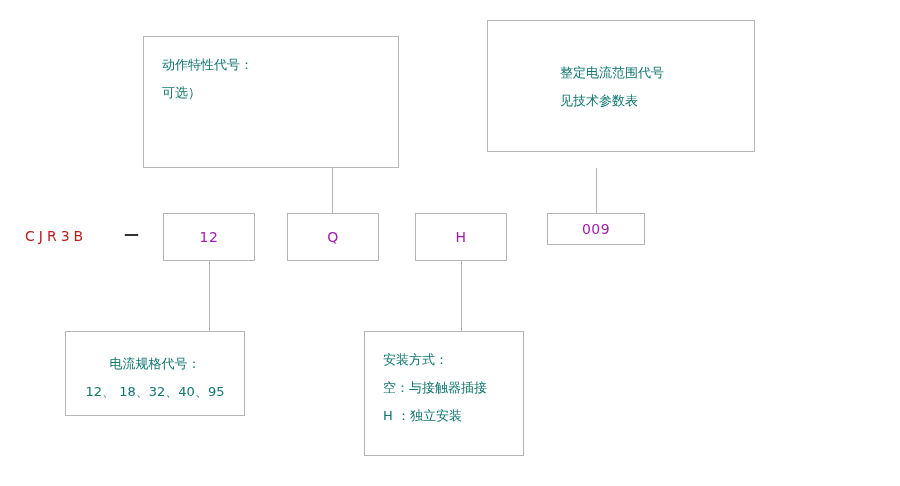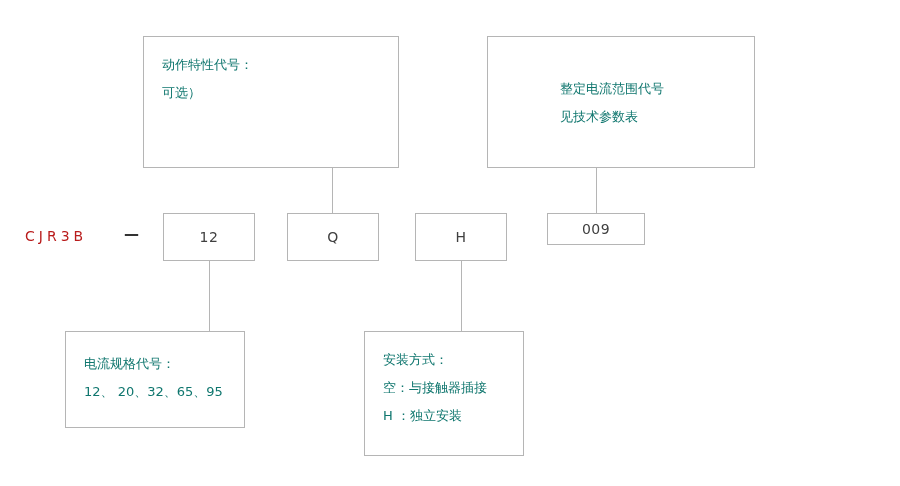--- a/index.html
+++ b/index.html
@@ -33,21 +33,21 @@
     color: #0f766e;
     white-space: nowrap;
   }
   .code-box {
     display: flex;
     align-items: center;
     justify-content: center;
   }
   .code-text {
     font-size: 14px;
-    color: #404040;
+    color: #a21caf;
     letter-spacing: 0.5px;
   }
   .connector {
     position: absolute;
     background: #b5b5b5;
   }
   .v-line { width: 1px; }
   .series-label {
     position: absolute;
     font-size: 14px;
@@ -65,21 +65,21 @@
 </head>
 <body>
 
 <div id="canvas">
 
   <div class="box note-box" style="left:143px; top:36px; width:256px; height:132px;">
     <div class="note-line">动作特性代号：</div>
     <div class="note-line">可选）</div>
   </div>
 
-  <div class="box note-box" style="left:487px; top:36px; width:268px; height:132px; padding-top:38px; padding-left:72px;">
+  <div class="box note-box" style="left:487px; top:20px; width:268px; height:132px; padding-top:38px; padding-left:72px;">
     <div class="note-line">整定电流范围代号</div>
     <div class="note-line">见技术参数表</div>
   </div>
 
   <div class="connector v-line" style="left:332px; top:168px; height:45px;"></div>
 
   <div class="connector v-line" style="left:596px; top:168px; height:45px;"></div>
 
   <div class="series-label" style="left:25px; top:228px;">CJR3B</div>
 
@@ -98,23 +98,23 @@
   </div>
 
   <div class="box code-box" style="left:547px; top:213px; width:98px; height:32px;">
     <span class="code-text">009</span>
   </div>
 
   <div class="connector v-line" style="left:209px; top:261px; height:70px;"></div>
 
   <div class="connector v-line" style="left:461px; top:261px; height:70px;"></div>
 
-  <div class="box note-box" style="left:65px; top:331px; width:180px; height:97px; padding-top:18px;">
+  <div class="box note-box" style="left:65px; top:331px; width:180px; height:85px; padding-top:18px;text-align:center;">
     <div class="note-line">电流规格代号：</div>
-    <div class="note-line">12、 20、32、65、95</div>
+    <div class="note-line">12、 18、32、40、95</div>
   </div>
 
   <div class="box note-box" style="left:364px; top:331px; width:160px; height:125px; padding-top:14px;">
     <div class="note-line">安装方式：</div>
     <div class="note-line">空：与接触器插接</div>
     <div class="note-line">H ：独立安装</div>
   </div>
 
 </div>
 

